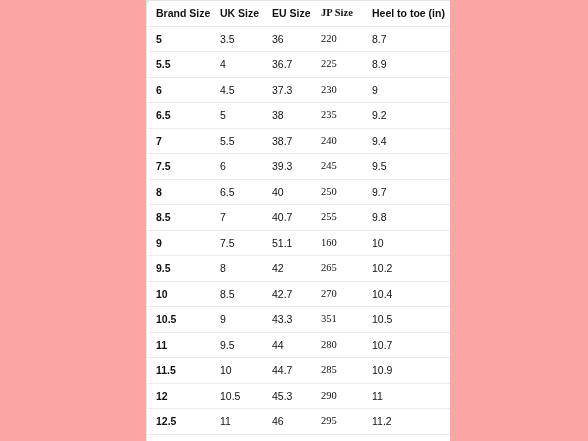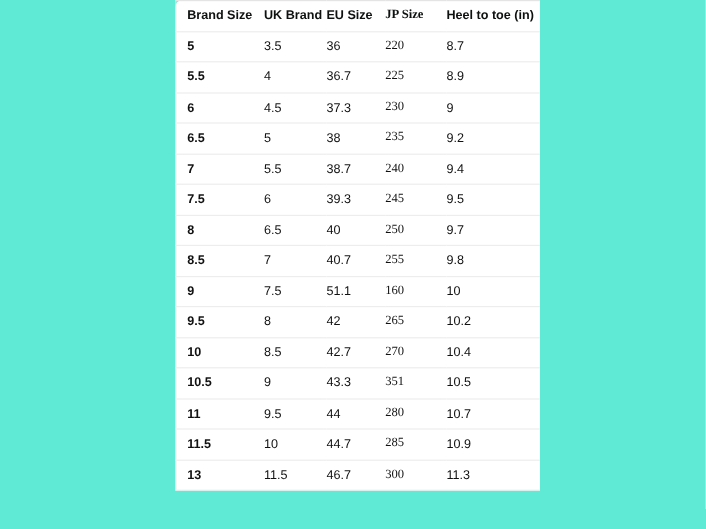--- a/index.html
+++ b/index.html
@@ -11,21 +11,21 @@
     width: 588px;
     height: 441px;
     overflow: hidden;
     font-family: "Liberation Sans", sans-serif;
     -webkit-font-smoothing: antialiased;
   }
   .page {
     position: relative;
     width: 588px;
     height: 441px;
-    background: #5eead4;
+    background: #fca5a5;
     box-sizing: border-box;
   }
   .table-wrap {
     position: absolute;
     left: 146px;
     top: 0px;
     width: 304px;
     overflow: hidden;
   }
   table.size-chart {
@@ -70,21 +70,21 @@
 </style>
 </head>
 <body>
 
 <div class="page">
   <div class="table-wrap">
     <table class="size-chart">
       <thead>
         <tr>
           <th class="col-brand">Brand Size</th>
-          <th class="col-uk">UK Brand</th>
+          <th class="col-uk">UK Size</th>
           <th class="col-eu">EU Size</th>
           <th class="col-jp">JP Size</th>
           <th class="col-heel">Heel to toe (in)</th>
         </tr>
       </thead>
       <tbody id="table-body">
           <tr>
             <td class="col-brand">5</td>
             <td class="col-uk">3.5</td>
             <td class="col-eu">36</td>
@@ -176,20 +176,34 @@
             <td class="col-heel">10.7</td>
           </tr>
           <tr>
             <td class="col-brand">11.5</td>
             <td class="col-uk">10</td>
             <td class="col-eu">44.7</td>
             <td class="col-jp">285</td>
             <td class="col-heel">10.9</td>
           </tr>
           <tr>
+            <td class="col-brand">12</td>
+            <td class="col-uk">10.5</td>
+            <td class="col-eu">45.3</td>
+            <td class="col-jp">290</td>
+            <td class="col-heel">11</td>
+          </tr>
+          <tr>
+            <td class="col-brand">12.5</td>
+            <td class="col-uk">11</td>
+            <td class="col-eu">46</td>
+            <td class="col-jp">295</td>
+            <td class="col-heel">11.2</td>
+          </tr>
+          <tr>
             <td class="col-brand">13</td>
             <td class="col-uk">11.5</td>
             <td class="col-eu">46.7</td>
             <td class="col-jp">300</td>
             <td class="col-heel">11.3</td>
           </tr>
         </tbody>
     </table>
   </div>
 </div>

